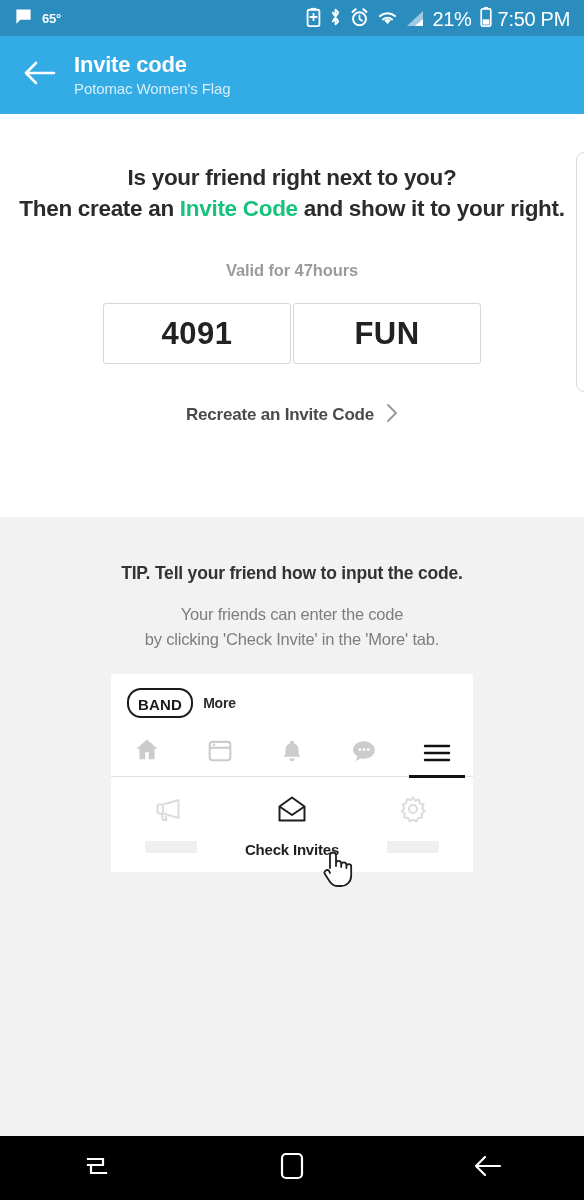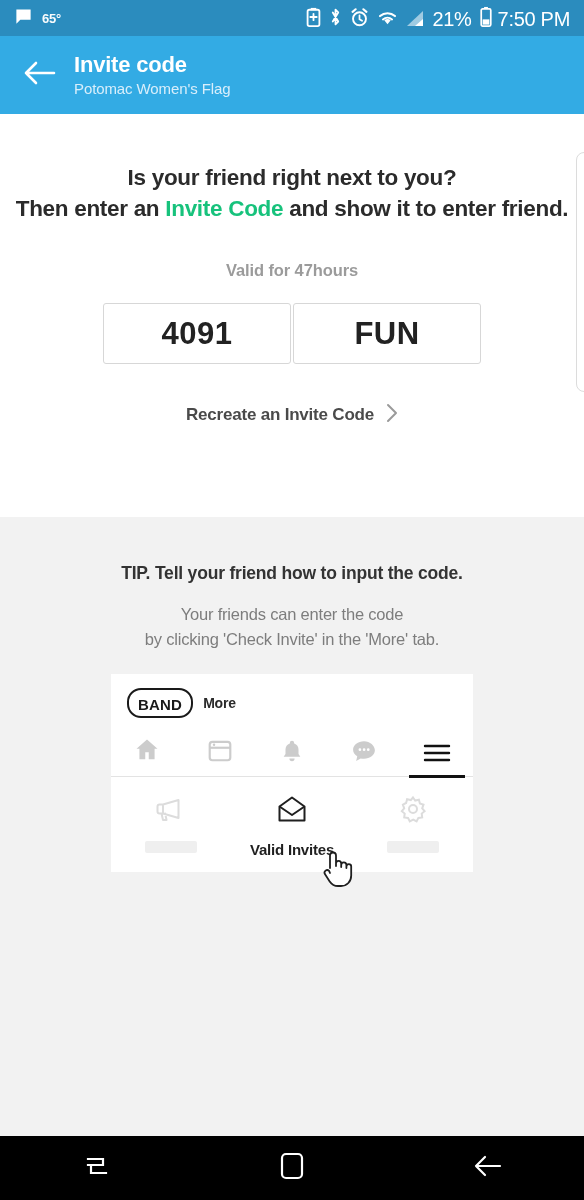--- a/index.html
+++ b/index.html
@@ -357,21 +357,21 @@
     <div class="appbar-sub">Potomac Women's Flag</div>
   </div>
 </div>
 
 <div class="top-section">
 
   <div class="peek-card"></div>
 
   <div class="headline">
     <div>Is your friend right next to you?</div>
-    <div><span>Then enter an </span><span class="accent">Invite Code</span><span> and show it to enter friend.</span></div>
+    <div><span>Then create an </span><span class="accent">Invite Code</span><span> and show it to your right.</span></div>
   </div>
 
   <div class="valid-for">Valid for 47hours</div>
 
   <div class="code-row">
     <div class="code-box">4091</div>
     <div class="code-box">FUN</div>
   </div>
 
   <div class="recreate-row">
@@ -451,21 +451,21 @@
           </span>
           <span class="menu-placeholder"></span>
         </div>
         <div class="menu-item">
           <span>
             <svg width="36" height="32" viewBox="0 0 36 32">
                 <path d="M5.5 13.5L18 4.5l12.5 9v14h-25z" fill="none" stroke="#1f1f1f" stroke-width="2" stroke-linejoin="round"></path>
                 <path d="M5.5 13.5L18 22l12.5-8.5" fill="none" stroke="#1f1f1f" stroke-width="2" stroke-linejoin="round"></path>
               </svg>
           </span>
-          <span class="menu-label">Valid Invites</span>
+          <span class="menu-label">Check Invites</span>
         </div>
         <div class="menu-item">
           <span>
             <svg width="34" height="32" viewBox="0 0 34 32">
                 <g fill="none" stroke="#dcdcdc" stroke-width="2">
                   <circle cx="17" cy="16" r="4"></circle>
                   <path d="M17 4.5l2.2 3.1 3.7-.8 1 3.7 3.6 1.2-1.3 3.6 2.4 2.9-2.9 2.4.5 3.8-3.8.5-1.8 3.4-3.4-1.7-3.4 1.7-1.8-3.4-3.8-.5.5-3.8-2.9-2.4 2.4-2.9-1.3-3.6L10.1 10l1-3.7 3.7.8z"></path>
                 </g>
               </svg>
           </span>

